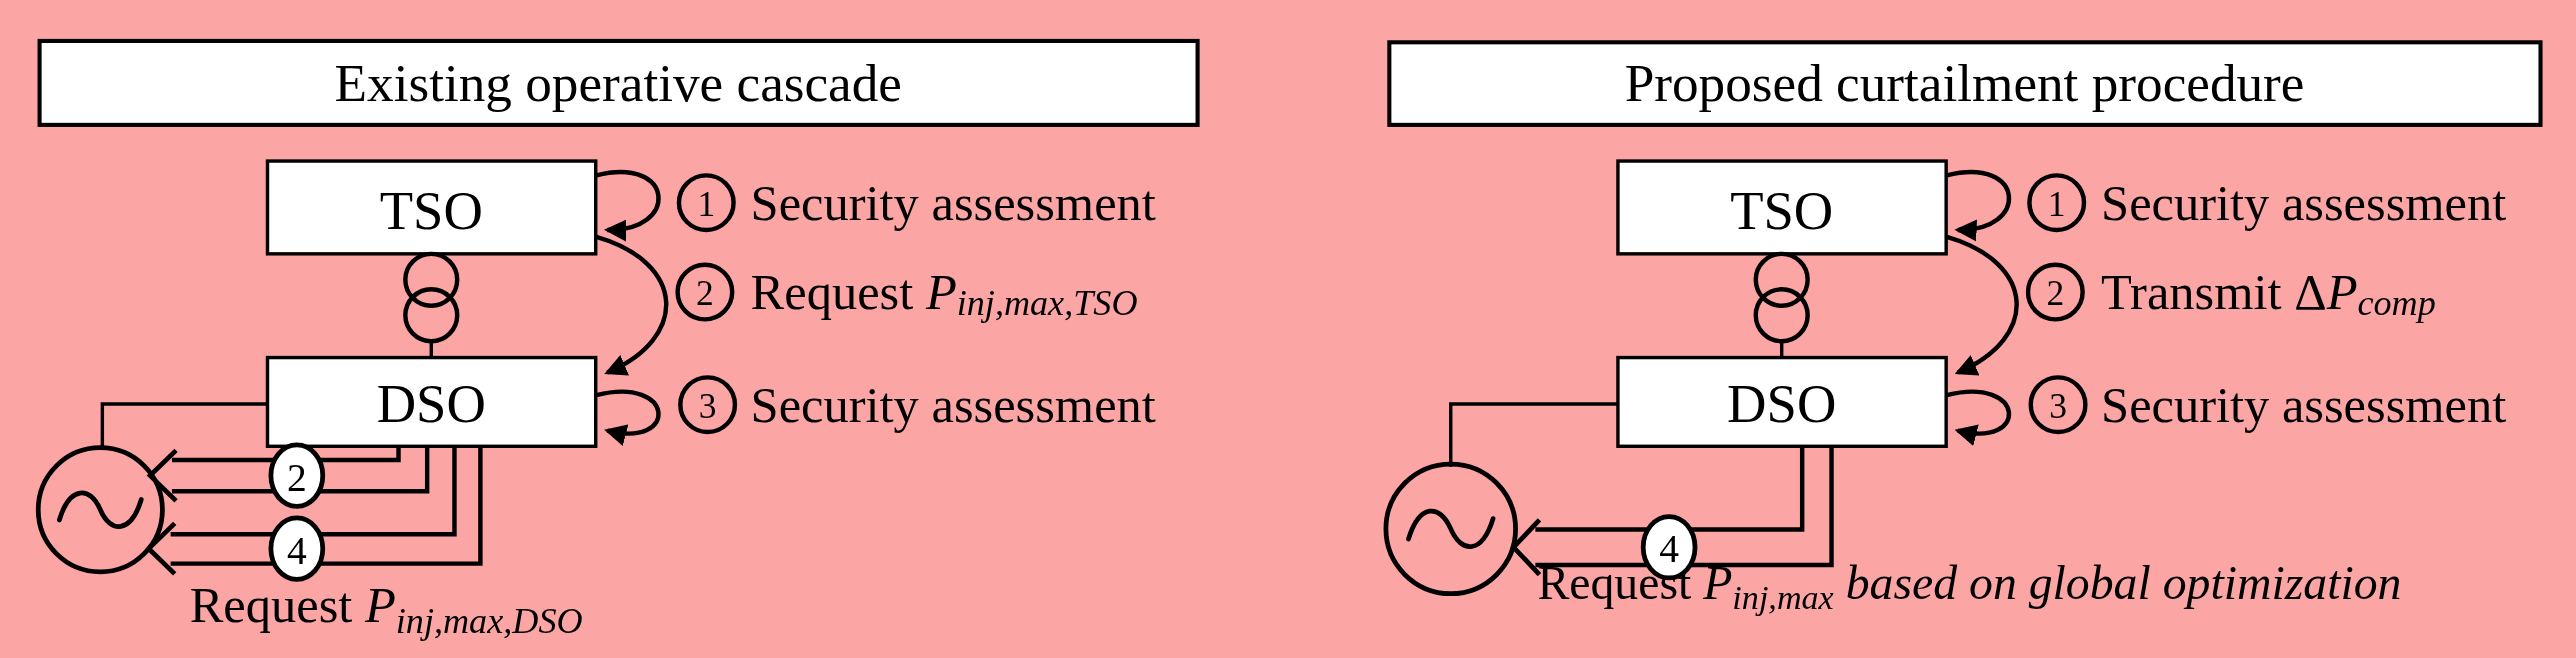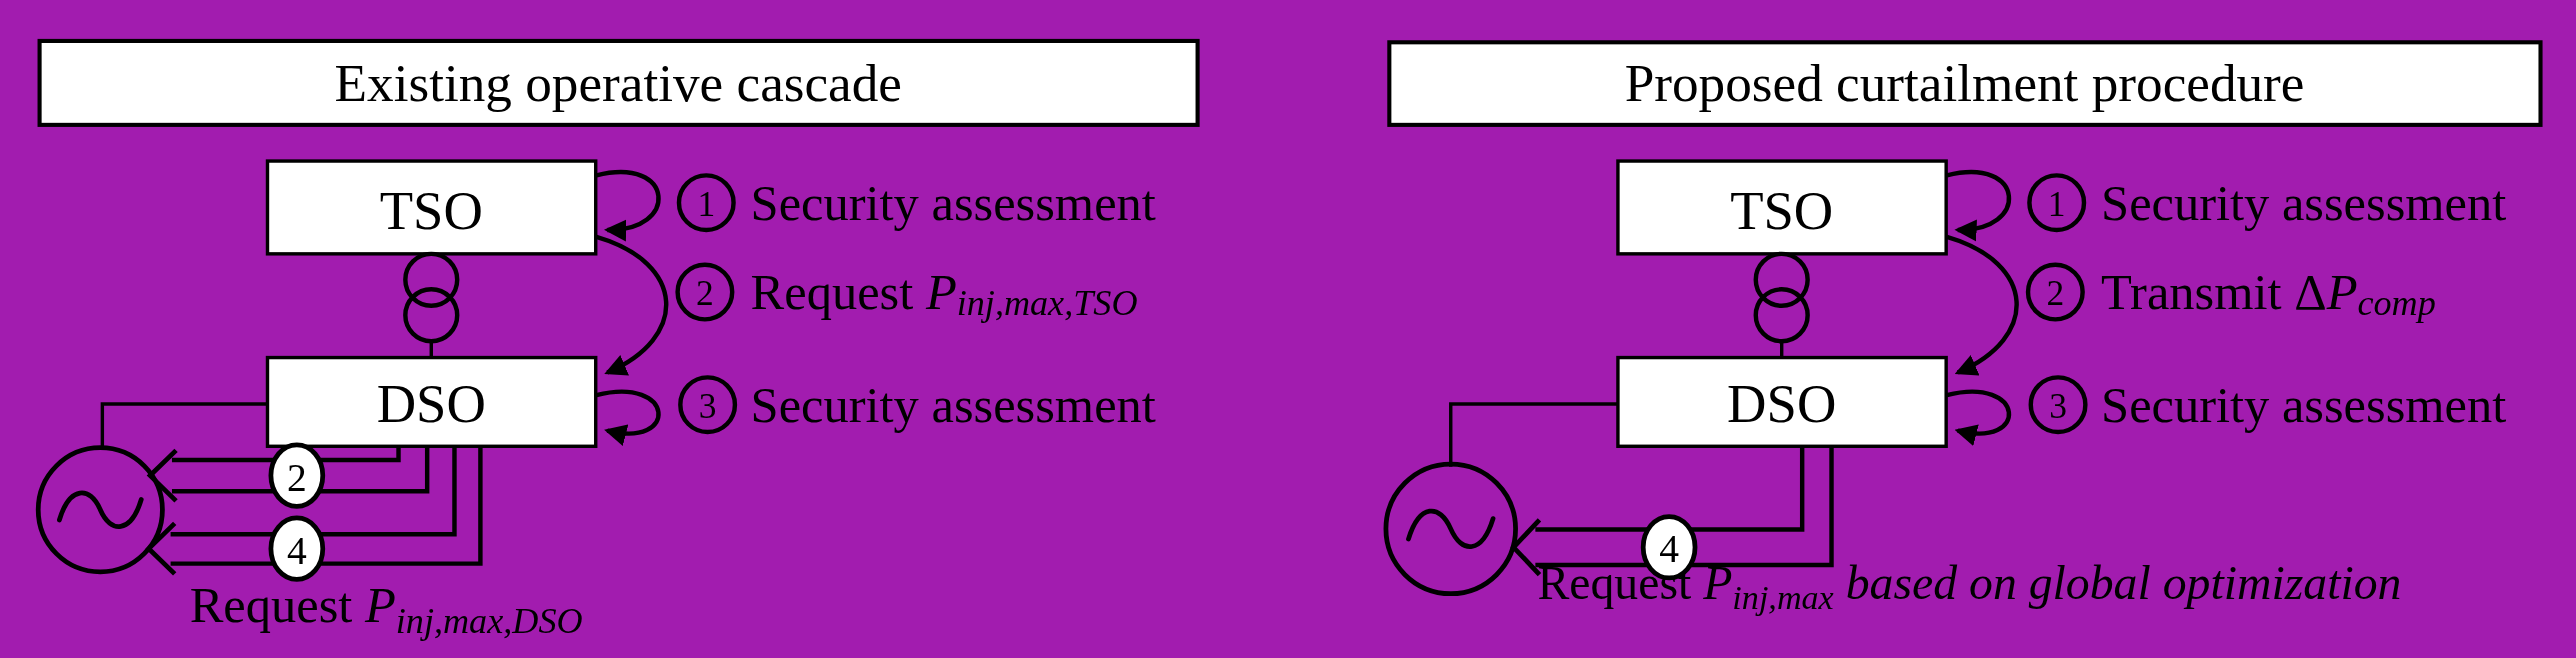--- a/index.html
+++ b/index.html
@@ -2,21 +2,21 @@
 <html style="font-size:11px"><head>
 <meta charset="utf-8">
 <style>
   html, body {
     margin: 0;
     padding: 0;
     background: #ffffff;
   }
   .figure-wrap {
     width: 100%;
-    background: #a21caf;
+    background: #fca5a5;
   }
   svg {
     display: block;
     width: 100%;
     height: auto;
     font-family: "Liberation Serif", "DejaVu Serif", serif;
   }
   .box {
     fill: #ffffff;
     stroke: #000000;

